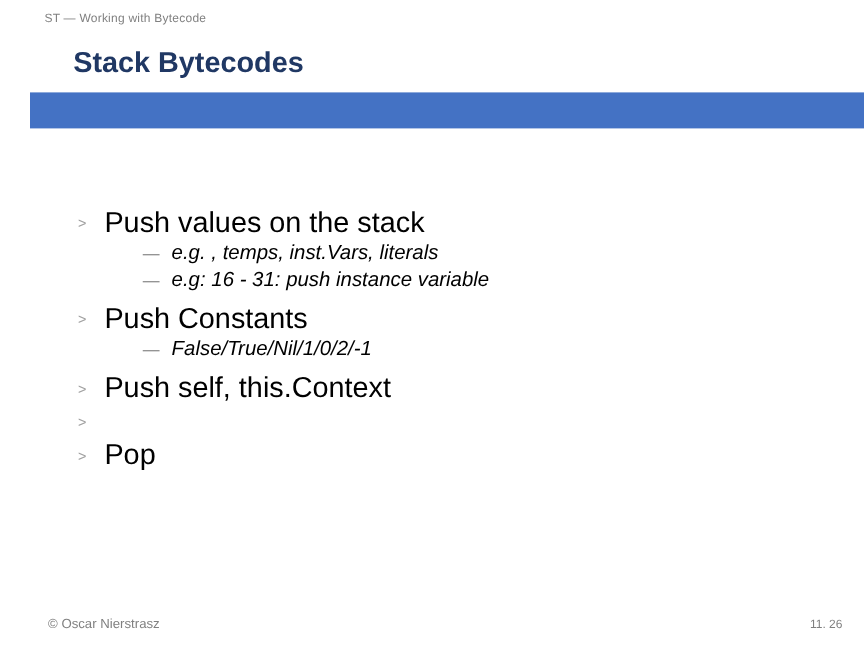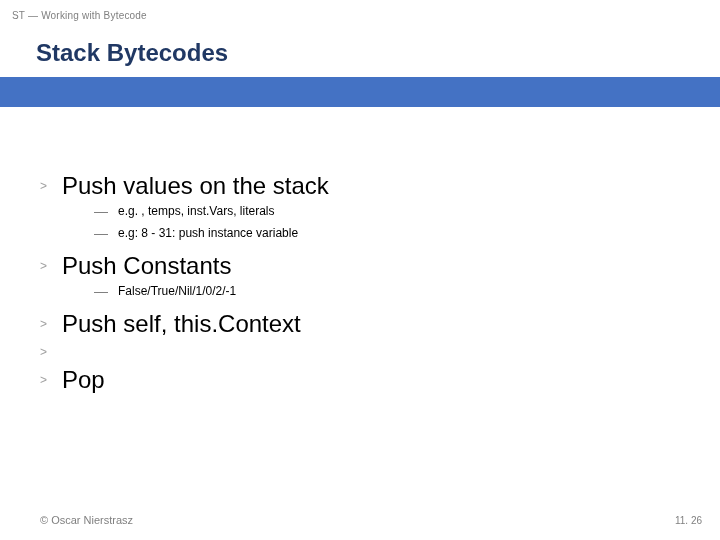--- a/index.html
+++ b/index.html
@@ -1,28 +1,28 @@
 <!DOCTYPE html>
 <html><head>
 <meta charset="utf-8">
 <style>
   * { margin: 0; padding: 0; box-sizing: border-box; }
   html, body { width: 720px; height: 540px; background: #fff; font-family: Arial, Helvetica, sans-serif; color: #000; }
-  .page { width: 720px; height: 540px; position: relative; }
+  .page { width: 720px; height: 540px; position: relative; padding-left: 25px; }
   .header-area { padding: 10px 0 0 12px; }
   .breadcrumb { font-size: 10px; color: #808080; letter-spacing: 0.2px; }
   .title { font-size: 24px; font-weight: bold; color: #203864; margin: 18px 0 10px 24px; }
   .blue-bar { height: 30px; background: #4472c4; width: 100%; }
   .content { padding: 66px 0 0 40px; }
   .item { display: flex; align-items: flex-start; margin-bottom: 2px; }
   .item .lt { font-size: 12px; color: #A0A0A0; width: 22px; text-align: left; line-height: 26px; }
   .item .txt { font-size: 24px; color: #000; line-height: 26px; }
   .sub { display: flex; align-items: flex-start; margin-left: 54px; margin-top: 2px; }
   .sub .dash { font-size: 14px; color: #808080; width: 24px; line-height: 20px; }
-  .sub .stxt { font-size: 12px; color: #000; line-height: 20px; }
+  .sub .stxt { font-size: 17px; color: #000; line-height: 20px; font-style: italic; }
   .group { margin-bottom: 10px; }
   .group.tight { margin-bottom: 2px; }
   .footer { position: absolute; bottom: 14px; left: 40px; font-size: 11px; color: #808080; margin-top: 29px; }
   .pagenum { position: absolute; bottom: 14px; right: 18px; font-size: 10px; color: #808080; }
 </style>
 </head>
 <body>
 
 <div class="page">
   <div class="header-area">
@@ -37,21 +37,21 @@
       <div class="item">
         <span class="lt">&gt;</span>
         <span class="txt">Push values on the stack</span>
       </div>
       <div class="sub">
         <span class="dash">—</span>
         <span class="stxt">e.g. , temps, inst.Vars, literals</span>
       </div>
       <div class="sub">
         <span class="dash">—</span>
-        <span class="stxt">e.g: 8 - 31: push instance variable</span>
+        <span class="stxt">e.g: 16 - 31: push instance variable</span>
       </div>
     </div>
 
     <div class="group">
       <div class="item">
         <span class="lt">&gt;</span>
         <span class="txt">Push Constants</span>
       </div>
       <div class="sub">
         <span class="dash">—</span>

